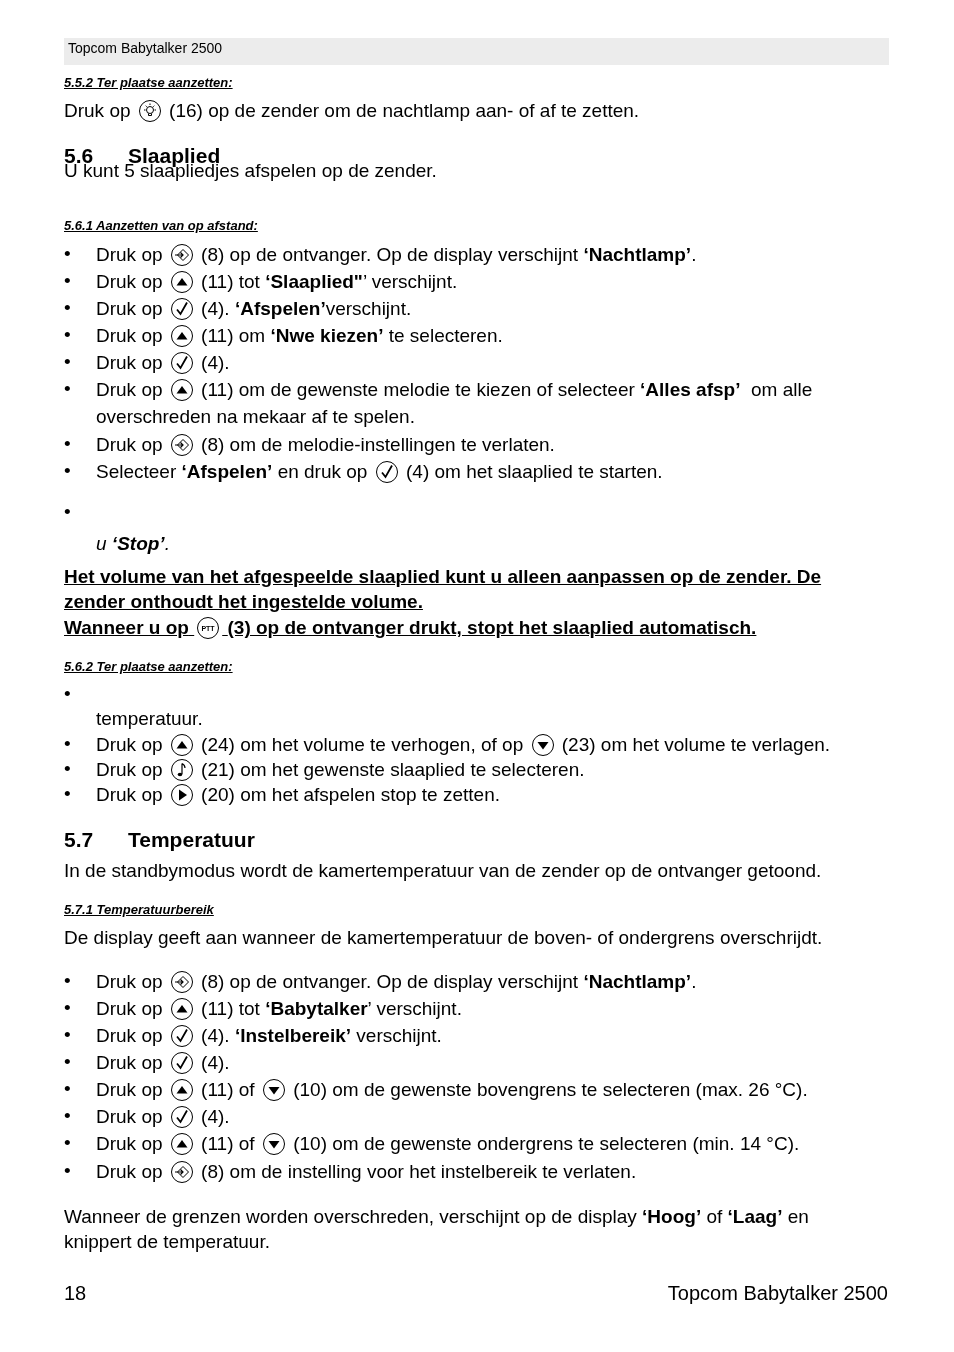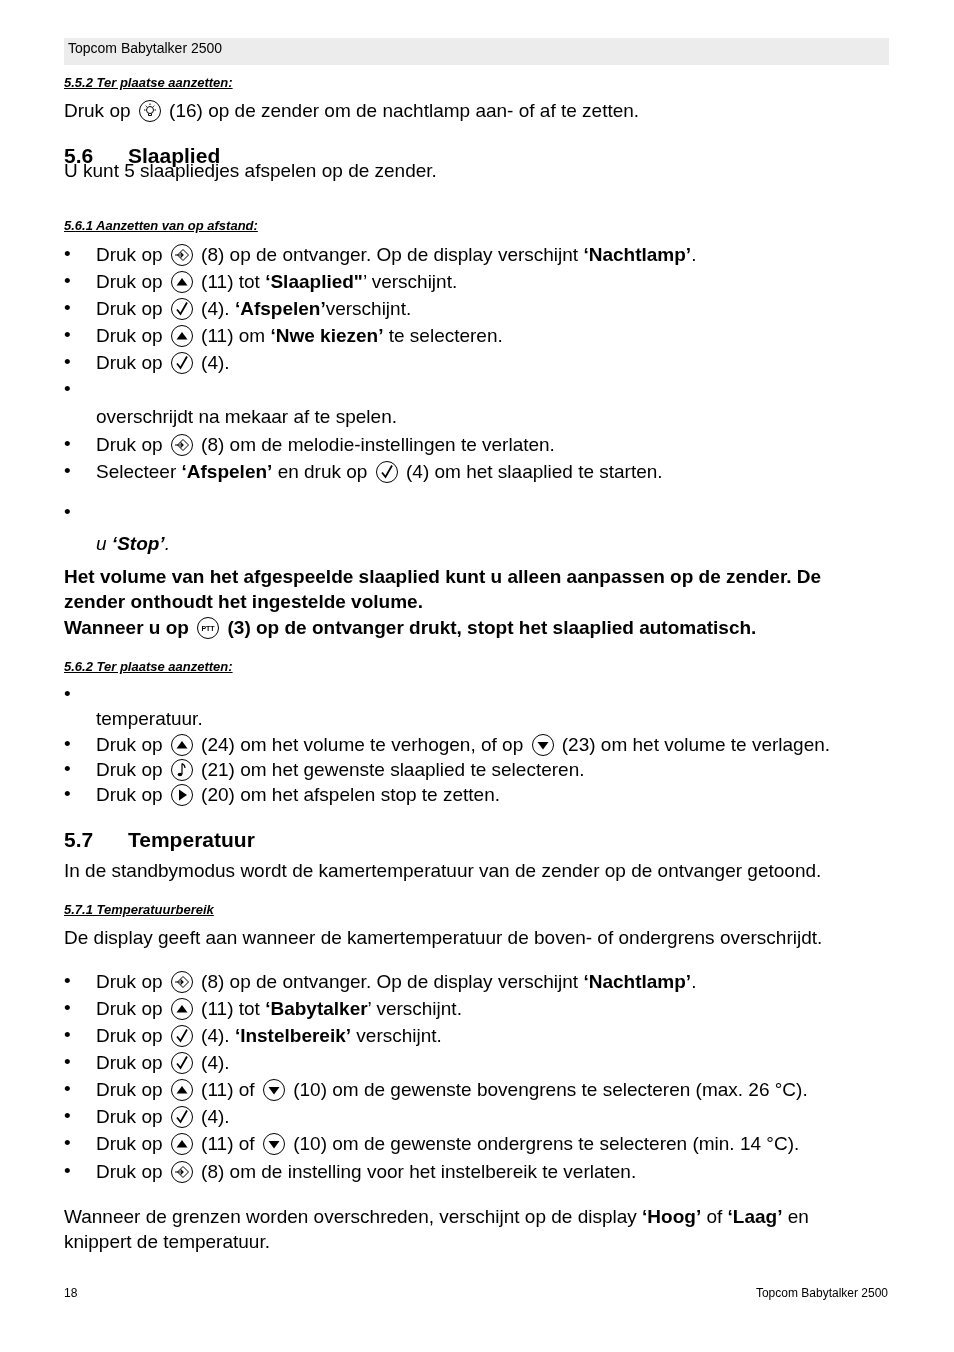--- a/index.html
+++ b/index.html
@@ -17,23 +17,23 @@
   .h2 { font-weight: bold; font-size: 21px; }
   .h2 .num { display: inline-block; width: 64px; }
   .bul { position: absolute; left: 64px; white-space: nowrap; line-height: 22px; }
   .bul .dot { position: absolute; left: 0; top: 0; }
   .bul .txt { position: absolute; left: 32px; top: 0; }
   b { font-weight: bold; }
   .ico {
     display: inline-block; width: 24px; height: 24px; vertical-align: -6px; margin: 0 2px;
   }
   .ico svg { width: 24px; height: 24px; display: block; }
-  .bold { font-weight: bold; }
+  .bold { font-weight: bold; text-decoration: underline; }
   .ital { font-style: italic; }
-  .footer { position: absolute; top: 1284px; font-size: 12px; line-height: 18px; }
+  .footer { position: absolute; top: 1284px; font-size: 20px; line-height: 18px; }
 </style>
 </head>
 <body>
 
 <svg width="0" height="0" style="position:absolute">
   <defs>
     <g id="g-circle">
         <circle cx="12" cy="12" r="10.5" fill="none" stroke="#000" stroke-width="1"></circle>
       </g>
     <g id="g-up">
@@ -119,21 +119,24 @@
         </svg></span> <span>(11) om </span><b>‘Nwe kiezen’</b><span> te selecteren.</span></span>
 </div>
 <div class="bul" style="top:351px;width:830px">
   <span class="dot">•</span>
   <span class="txt"><span>Druk op</span> <span class="ico"><svg viewBox="0 0 24 24">
           <use href="#g-check"></use>
         </svg></span> <span>(4).</span></span>
 </div>
 <div class="bul" style="top:378px;width:830px;height:50px">
   <span class="dot">•</span>
-  <span class="txt" style="top:28px">overschrijdt na mekaar af te spelen.</span>
+  <span class="txt"><span>Druk op</span> <span class="ico"><svg viewBox="0 0 24 24">
+          <use href="#g-up"></use>
+        </svg></span> <span>(11) om de gewenste melodie te kiezen of selecteer </span><b>‘Alles afsp’</b><span style="white-space:pre">  om alle</span></span>
+  <span class="txt" style="top:28px">overschreden na mekaar af te spelen.</span>
 </div>
 <div class="bul" style="top:433px;width:830px">
   <span class="dot">•</span>
   <span class="txt"><span>Druk op</span> <span class="ico"><svg viewBox="0 0 24 24">
           <use href="#g-enter"></use>
         </svg></span> <span>(8) om de melodie-instellingen te verlaten.</span></span>
 </div>
 <div class="bul" style="top:460px;width:830px">
   <span class="dot">•</span>
   <span class="txt"><span style="white-space:pre">Selecteer </span><b>‘Afspelen’</b><span style="white-space:pre"> en druk op</span> <span class="ico"><svg viewBox="0 0 24 24">

